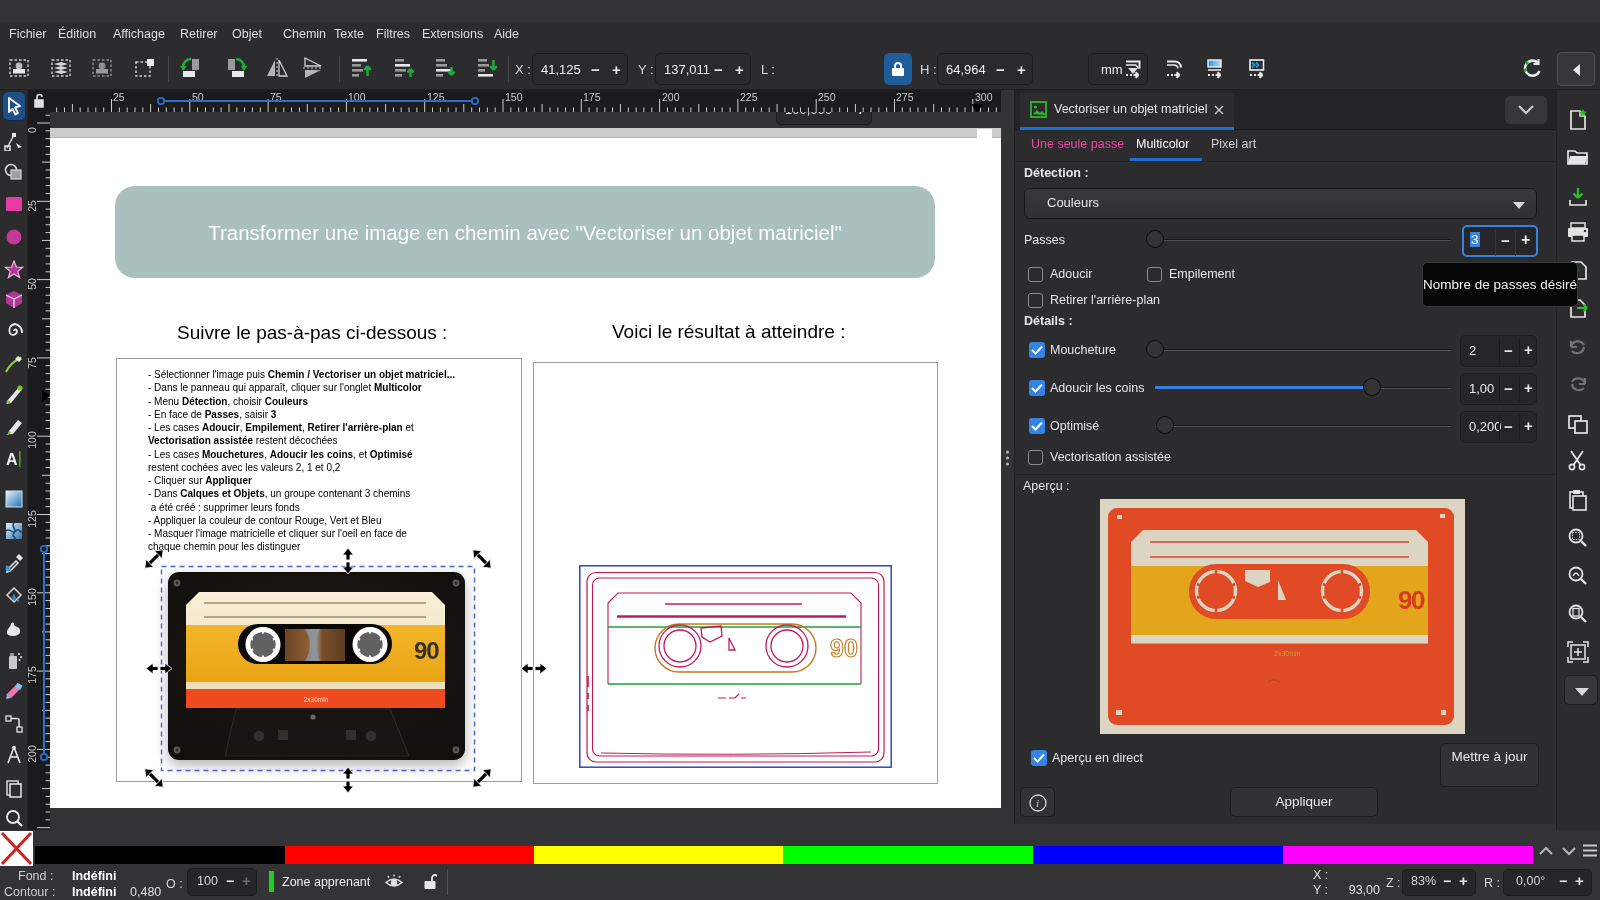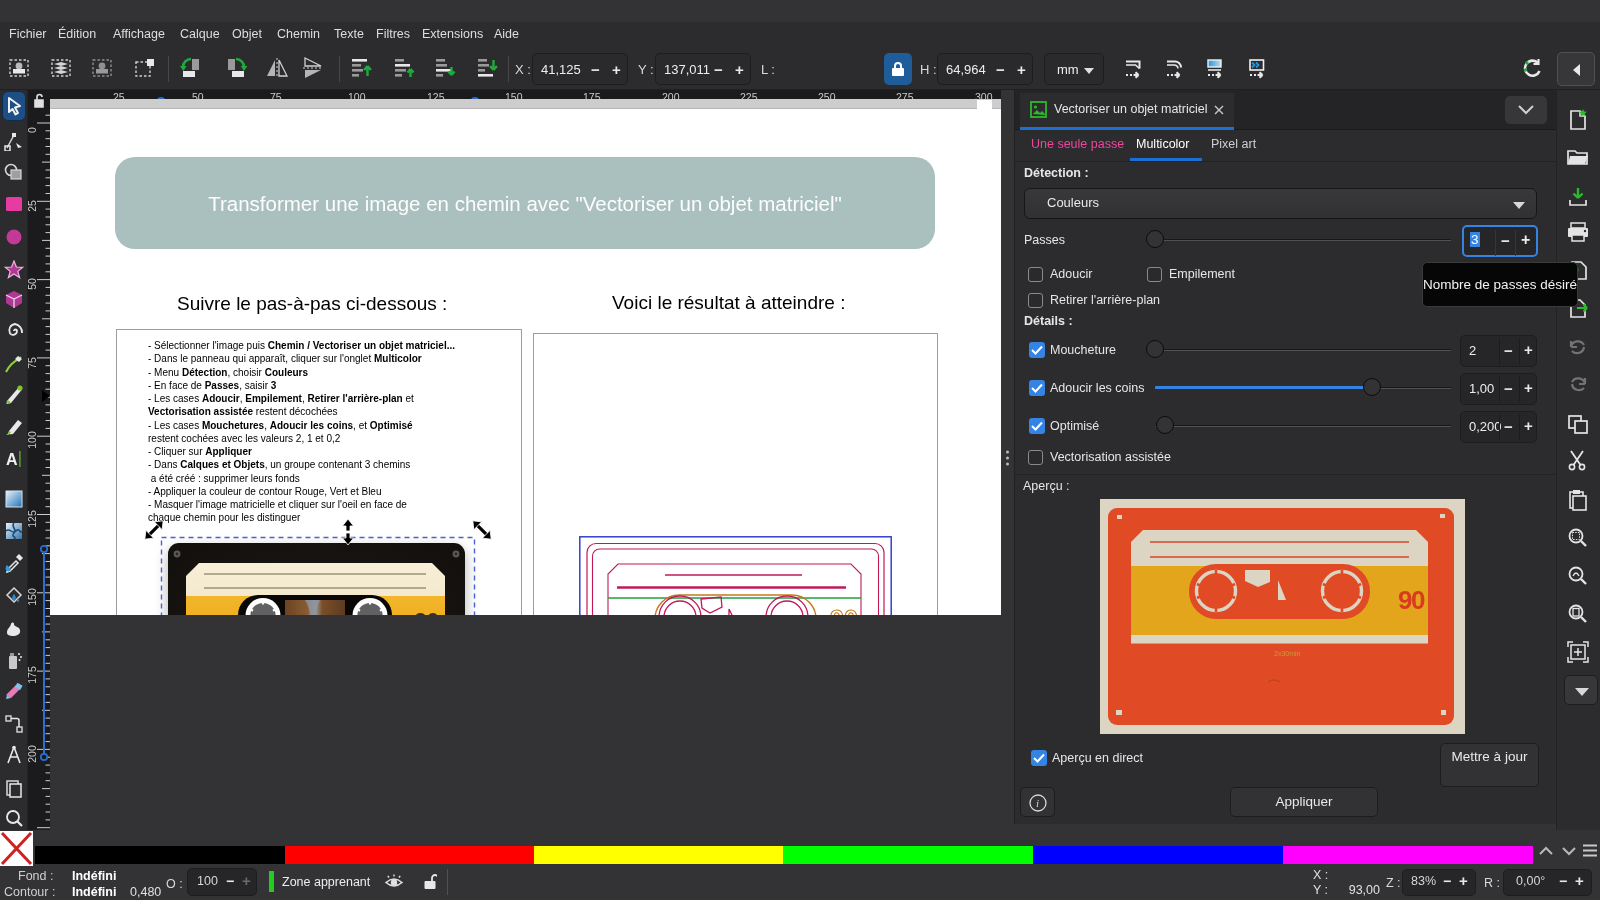--- a/index.html
+++ b/index.html
@@ -30,21 +30,21 @@
 .tool { position:absolute; left:4px; width:20px; height:20px; }
 
 
 #cornerbox { position:absolute; left:28px; top:90px; width:22px; height:22px; background:#1b1b1d; }
 #rulerH { position:absolute; left:50px; top:90px; width:951px; height:22px; background:#1b1b1d; overflow:hidden; }
 #rulerH .num, #rulerV .num { position:absolute; color:#c9c9c9; font-size:10.5px; }
 #rulerV { position:absolute; left:28px; top:112px; width:22px; height:718px; background:#1b1b1d; overflow:hidden; }
 #rulerV .num { transform:rotate(-90deg); transform-origin:center; }
 
 
-#canvas { position:absolute; left:50px; top:99px; width:951px; height:516px; background:#fff; overflow:hidden;padding-left:42px; }
+#canvas { position:absolute; left:50px; top:128px; width:951px; height:680px; background:#fff; overflow:hidden;padding-left:42px; }
 #desktop { position:absolute; left:0; top:0; width:951px; height:10px; background:#cdcdcd; border-bottom:1px solid #b5b5b5; }
 #deskbottom { position:absolute; left:0; top:705px; width:951px; height:13px; background:linear-gradient(180deg,#8a8a8a 0,#c6c6c6 4px,#cccccc 100%); }
 
 
 #banner { position:absolute; left:65px; top:58px; width:820px; height:92px; background:#a9c0bf; border-radius:20px; color:#fdfdfd; font-size:20.5px; text-align:center; line-height:94px; }
 .h2 { position:absolute; color:#000; font-size:19px; }
 .docbox { position:absolute; background:#fff; border:1px solid #9d9d9d; }
 #instr { position:absolute; left:98px; top:240px; width:372px; font-size:10px; line-height:13.25px; color:#000; }
 
 
@@ -75,23 +75,23 @@
 </style>
 </head>
 <body>
 <div id="app">
 
 
   <div id="menubar">
     <span style="left:9px">Fichier</span>
     <span style="left:58px">Édition</span>
     <span style="left:113px">Affichage</span>
-    <span style="left:180px">Calque</span>
+    <span style="left:180px">Retirer</span>
     <span style="left:232px">Objet</span>
-    <span style="left:277px">Chemin</span>
+    <span style="left:283px">Chemin</span>
     <span style="left:334px">Texte</span>
     <span style="left:376px">Filtres</span>
     <span style="left:422px">Extensions</span>
     <span style="left:494px">Aide</span>
   </div>
 
   <div id="toolbar">
 
     <svg class="abs" style="left:8px;top:8px" width="24" height="24" viewBox="0 0 24 24">
         <rect x="2" y="4" width="18" height="16" fill="none" stroke="#cfcfcf" stroke-width="1.4" stroke-dasharray="2.5 2"></rect>
@@ -191,21 +191,21 @@
           <rect x="1" y="7" width="12" height="8" rx="1" fill="#fff"></rect>
           <path d="M4 7 V5 a3 3 0 0 1 6 0 v2" fill="none" stroke="#fff" stroke-width="2"></path>
         </svg>
     </div>
     <span class="tblabel" style="left:920px">H :</span>
     <div class="spin" style="left:937px; width:96px;">
         <span class="val">64,964</span>
         <span class="minus" style="left:58px">−</span>
         <span class="plus" style="left:79px">+</span>
       </div>
-    <div class="spin" style="left:1044px; width:60px;">
+    <div class="spin" style="left:1088px; width:60px;">
         <span class="val" style="left:12px">mm</span>
         <svg class="abs" style="left:38px; top:13px" width="12" height="8">
           <path d="M1 1 L6 7 L11 1 Z" fill="#e0e0e0"></path>
         </svg>
       </div>
 
     <svg class="abs" style="left:1125px;top:10px" width="18" height="22" viewBox="0 0 18 22">
         <path d="M1 3.5 h13.5 v7" fill="none" stroke="#e8e8e8" stroke-width="2"></path>
         <path d="M1 7 h9.5 l4 3.5" fill="none" stroke="#e8e8e8" stroke-width="1.6"></path>
         <path d="M1 17 h2 M5 17 h2 M8.5 17 h5 m0 0 l-3 -2.8 m3 2.8 l-3 2.8" stroke="#e8e8e8" stroke-width="2.2" fill="none"></path>

